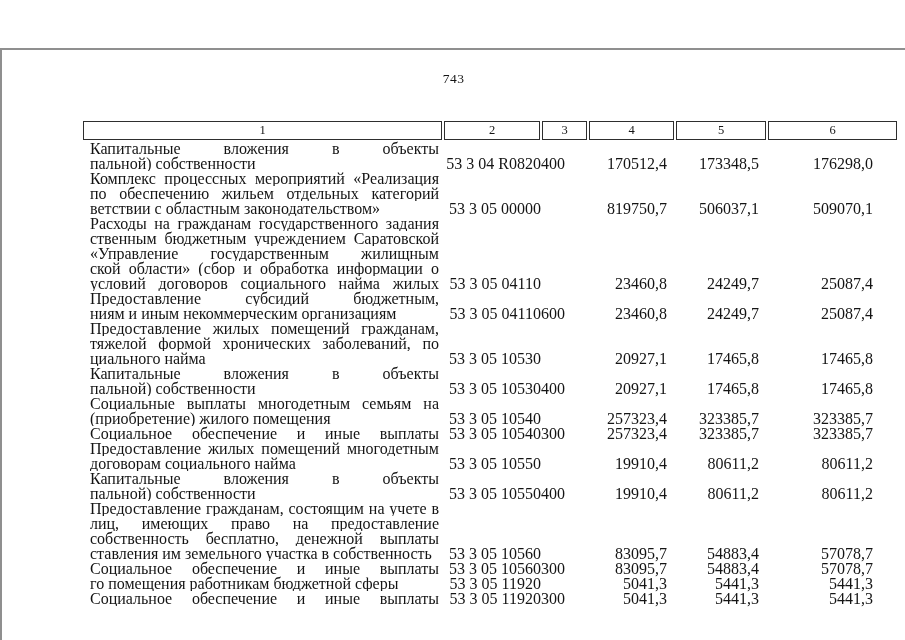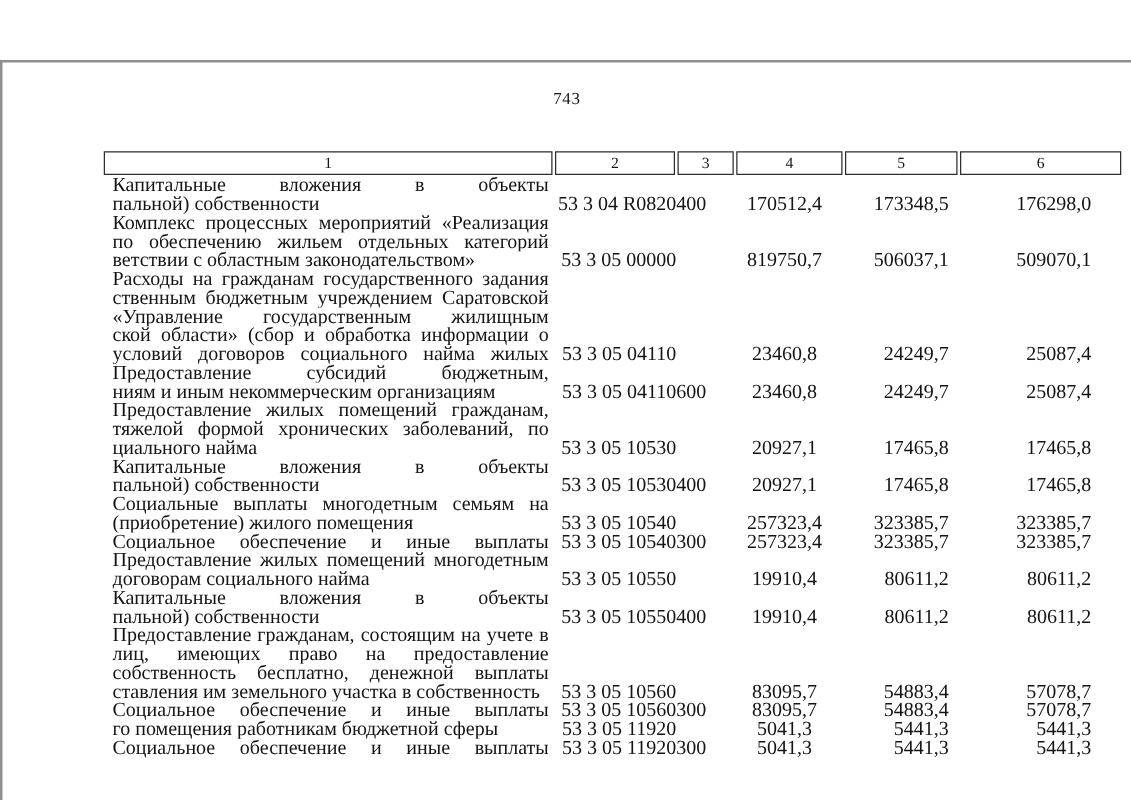--- a/index.html
+++ b/index.html
@@ -76,21 +76,21 @@
     text-align: right;
     white-space: nowrap;
   }
   .row-type {
     box-sizing: border-box;
     width: 47px;
   }
   .row-amt1 {
     box-sizing: border-box;
     width: 87px;
-    text-align: center;
+    text-align: right;
     padding-right: 8px;
   }
   .row-amt2 {
     box-sizing: border-box;
     width: 92px;
     text-align: right;
     padding-right: 8px;
   }
   .row-amt3 {
     box-sizing: border-box;

